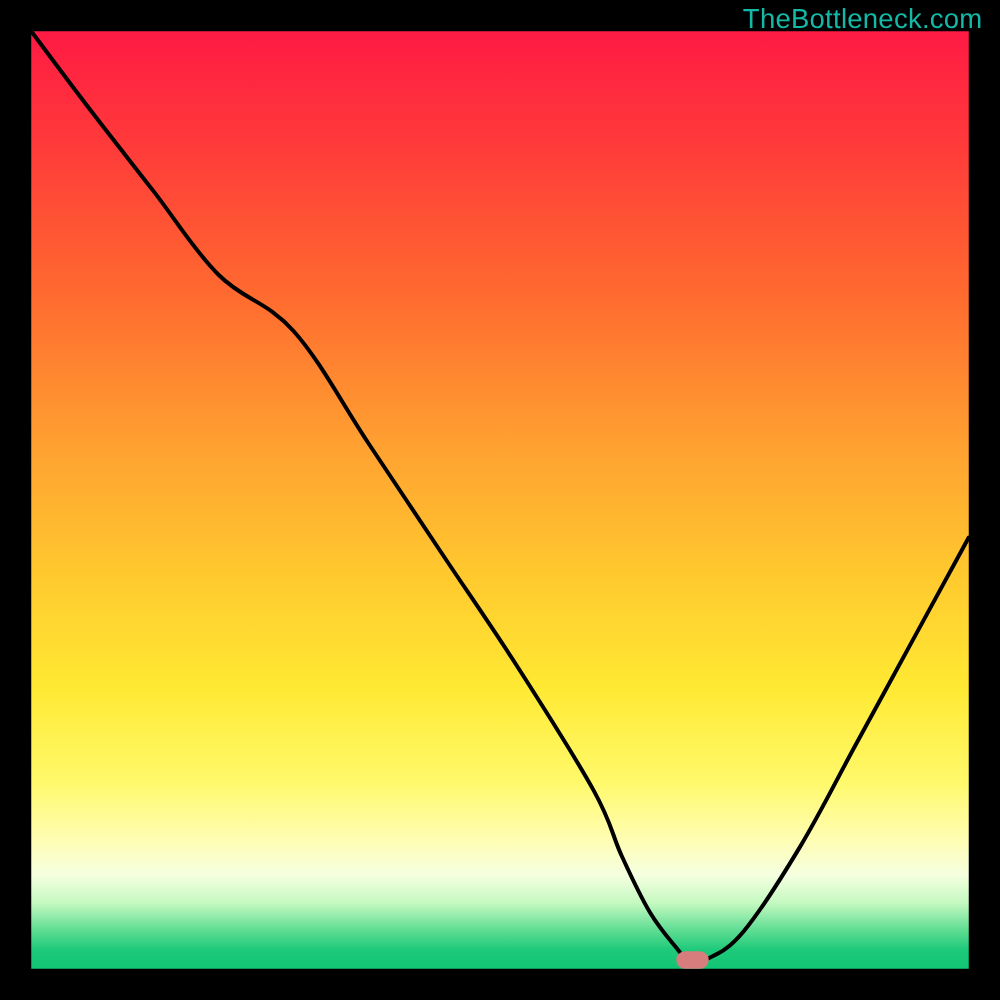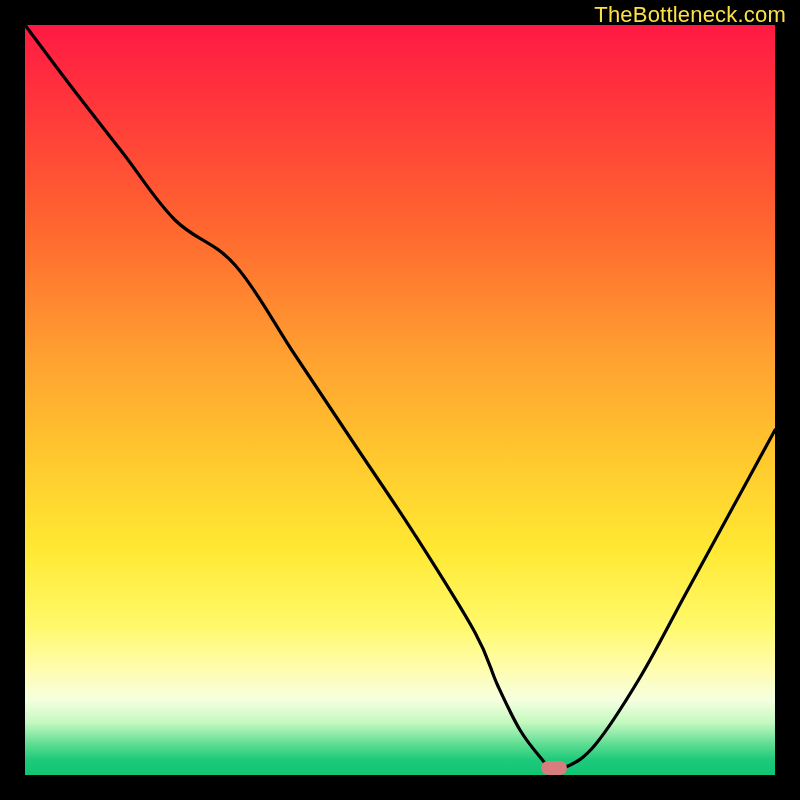--- a/index.html
+++ b/index.html
@@ -39,21 +39,21 @@
       #1ec97a 98%,
       #10c574 100%
     );
   }
   .watermark {
     position: absolute;
     top: 2px;
     right: 14px;
     font-family: Arial, Helvetica, sans-serif;
     font-size: 22px;
-    color: #fde047;
+    color: #14b8a6;
     letter-spacing: 0.2px;
     user-select: none;
   }
   svg.curve {
     position: absolute;
     left: 0;
     top: 0;
     width: 750px;
     height: 750px;
     overflow: visible;

